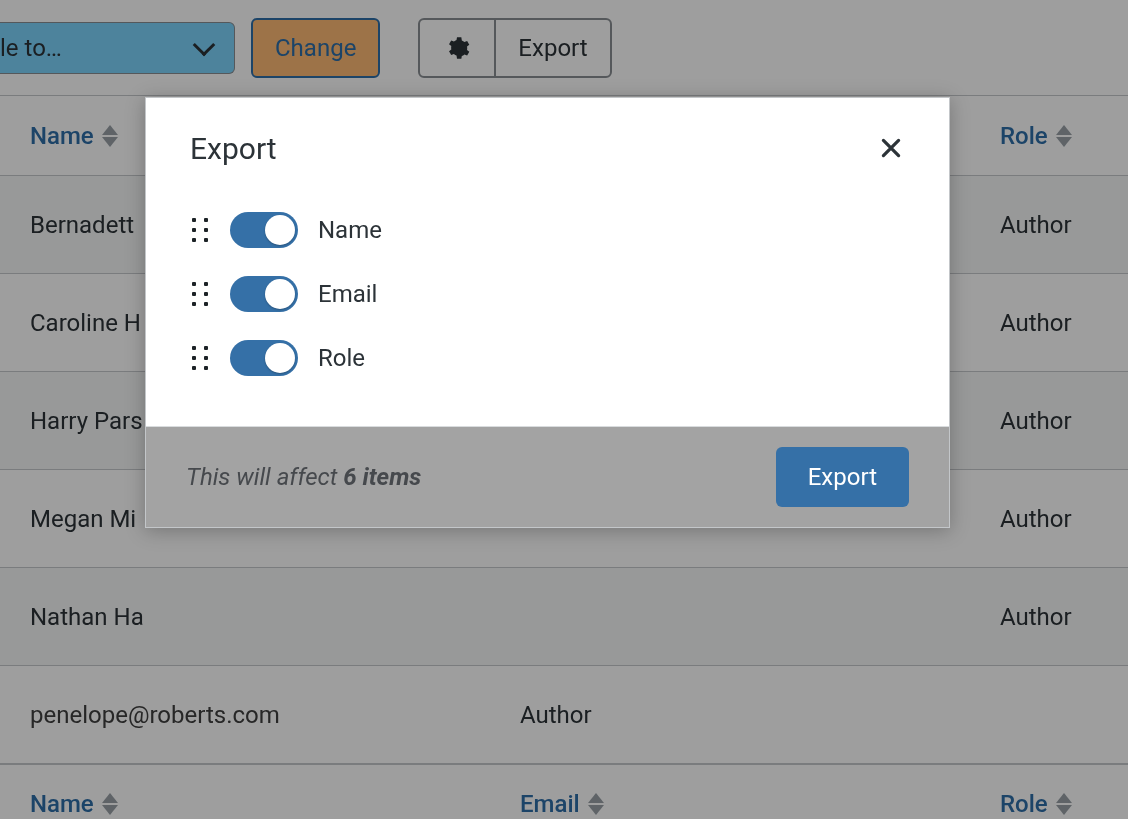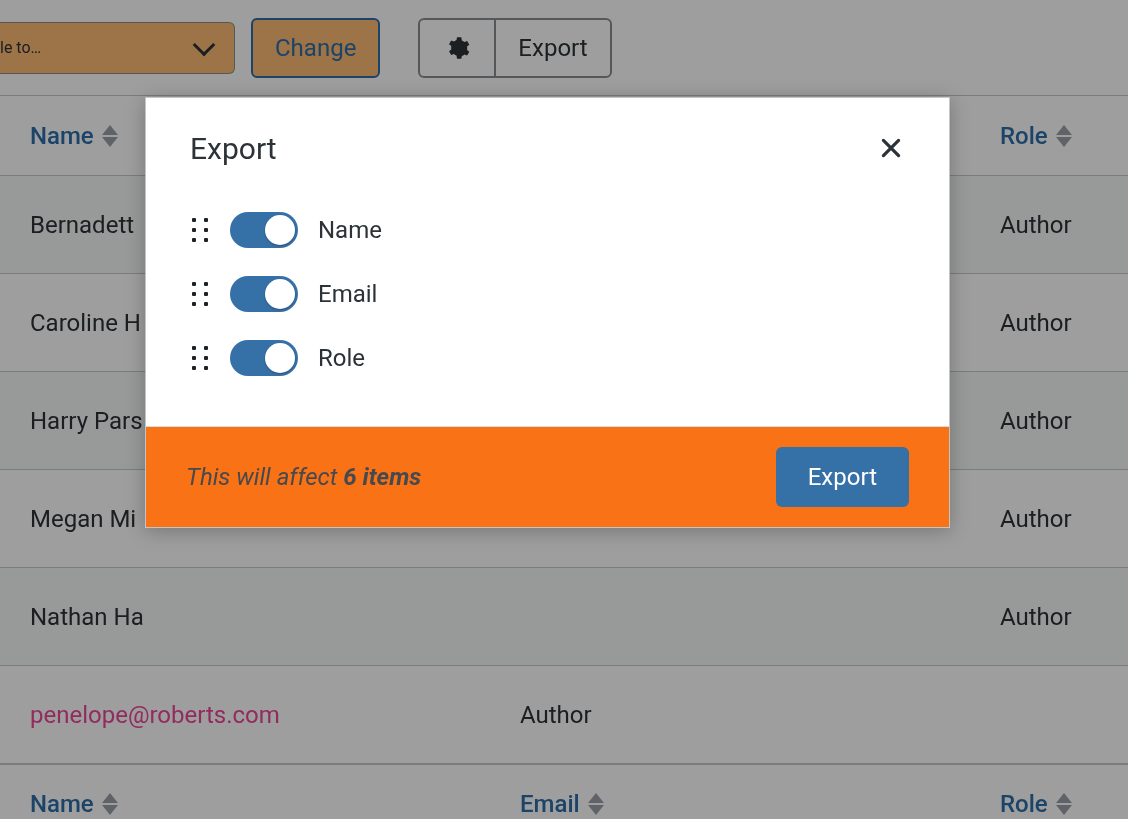--- a/index.html
+++ b/index.html
@@ -26,22 +26,22 @@
   }
   .role-select {
     height: 52px; width: 235px;
     border: 1px solid #8a8f94;
     border-left: none;
     border-radius: 0 6px 6px 0;
     margin-left: 0;
     display: flex; align-items: center; justify-content: space-between;
     padding: 0 14px 0 0;
     color: #2c3338;
-    font-size: 16px;
-    background: #fdba74;
+    font-size: 24px;
+    background: #7dd3fc;
   }
   .role-select .label { padding-left: 0; }
   .btn {
     height: 60px;
     border: 2px solid #2e6ea8;
     background: #fdba74;
     border-radius: 6px;
     display: inline-flex; align-items: center;
     padding: 0 22px;
     font-size: 24px;
@@ -98,21 +98,21 @@
     width: 0; height: 0;
     border-left: 8px solid transparent;
     border-right: 8px solid transparent;
   }
   .tri-up   { border-bottom: 10px solid #9aa1a7; }
   .tri-down { border-top: 10px solid #9aa1a7; }
 
   .trow { height: 98px; font-size: 24px; }
   .trow:nth-child(odd) { background: #f6f7f7; }
   .trow:nth-child(even) { background: #fff; }
-  .cell-email { color: #ec4899; }
+  .cell-email { color: #404040; }
 
   
   .overlay {
     position: absolute; inset: 0;
     background: rgba(0,0,0,0.38);
   }
 
   
   .modal {
     position: absolute;
@@ -163,21 +163,21 @@
   .toggle .knob {
     position: absolute; top: 3px; right: 3px;
     width: 30px; height: 30px; border-radius: 50%;
     background: #fff;
     box-shadow: 0 1px 2px rgba(0,0,0,0.25);
   }
   .field-label { font-size: 24px; color: #2c3338; }
 
   .modal-footer {
     border-top: 1px solid #d9dcde;
-    background: #f97316;
+    background: #a3a3a3;
     padding: 20px 40px;
     display: flex; align-items: center; justify-content: space-between;
   }
   .affect-text { font-style: italic; color: #46494d; font-size: 24px; }
   .affect-text .bold { font-weight: 700; font-style: italic; }
   .primary-btn {
     background: #3570a7;
     color: #fff;
     border: none; border-radius: 6px;
     height: 60px; padding: 0 32px;

